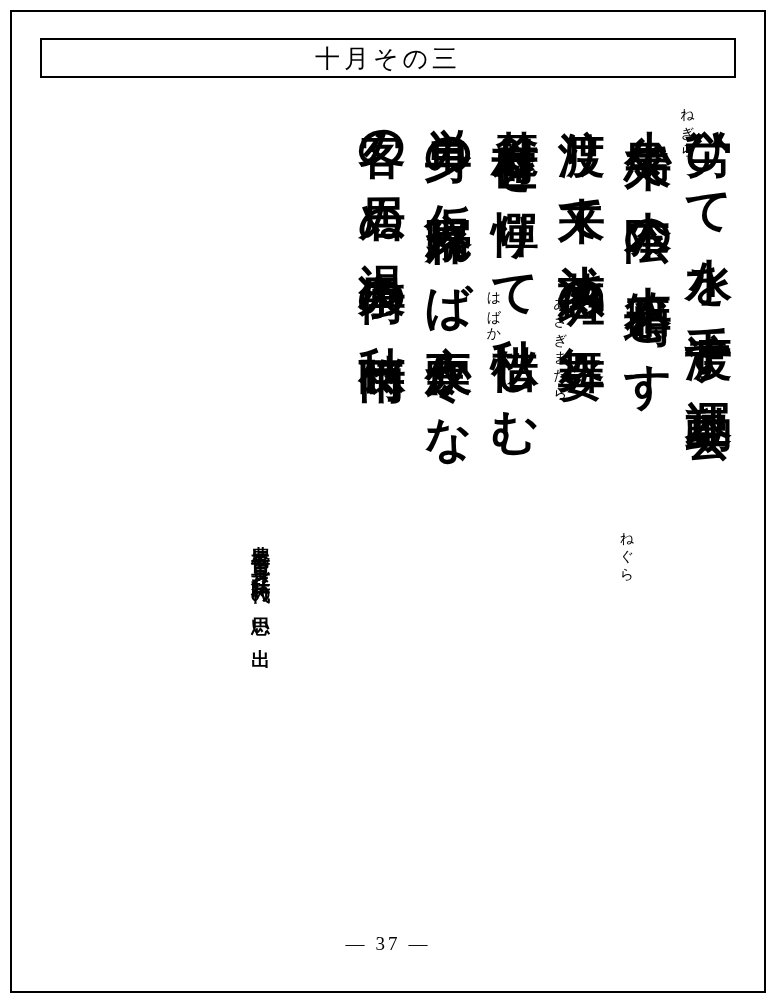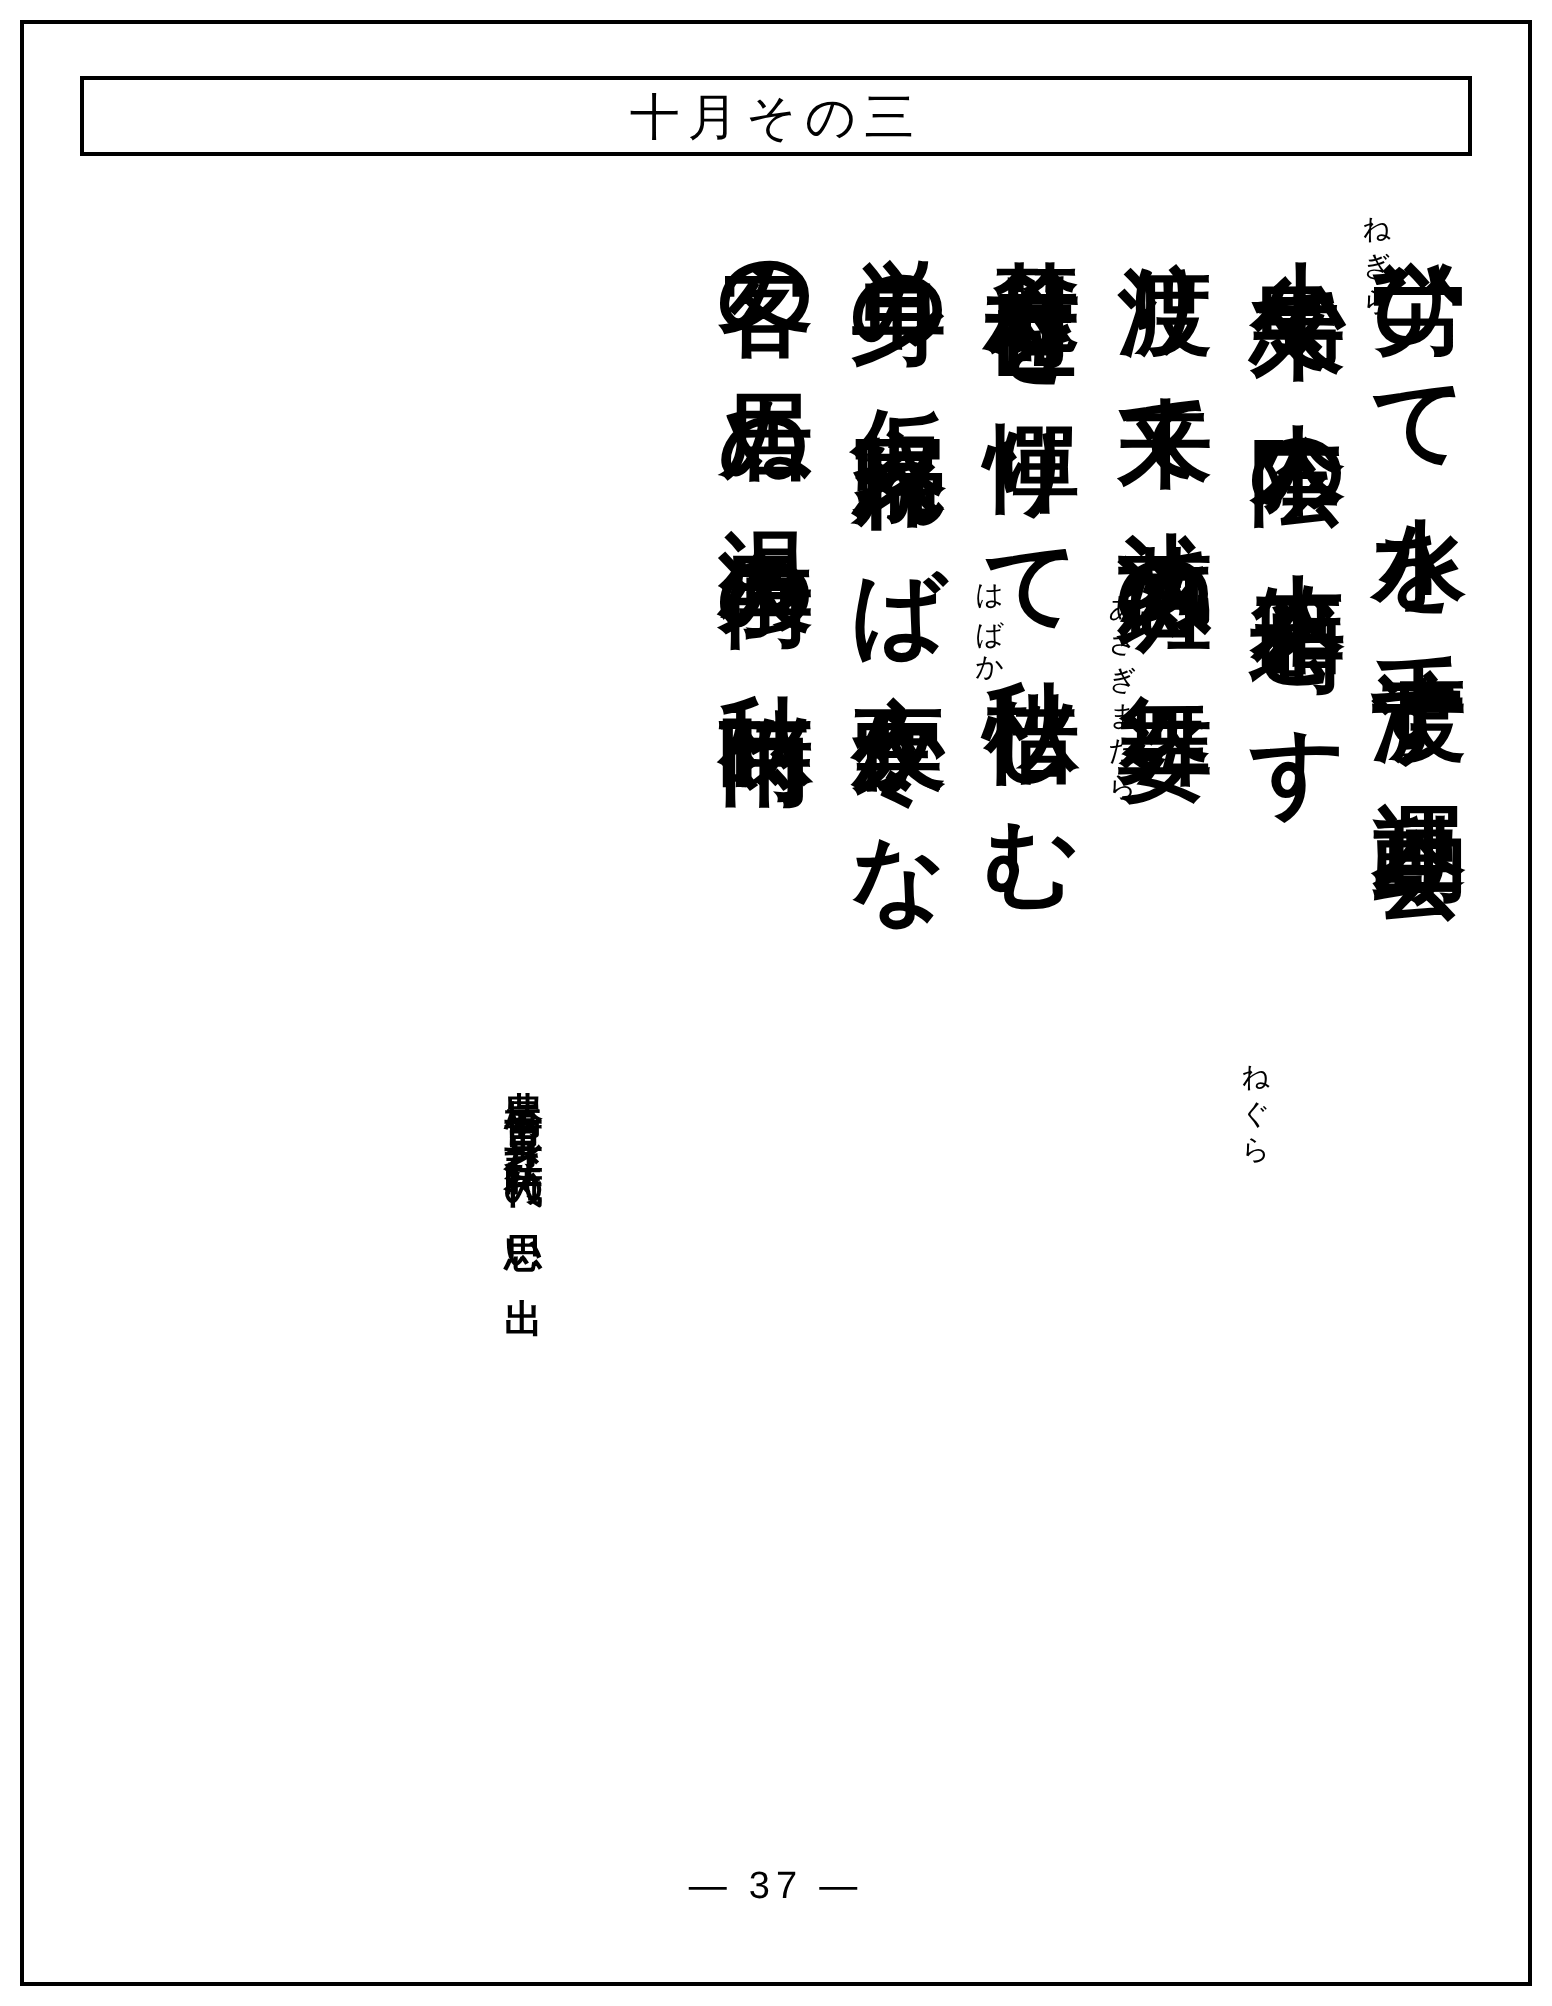--- a/index.html
+++ b/index.html
@@ -104,21 +104,21 @@
     left: 250px;
     top: 530px;
   }
   
   #page-number {
     position: absolute;
     left: 0;
     right: 0;
     bottom: 48px;
     text-align: center;
-    font-family: Liberation Sans, sans-serif;
+    font-family: Liberation Serif, serif;
     font-size: 19px;
     letter-spacing: 3px;
   }
   #page-number .dash {
     padding: 0 8px;
   }
 </style>
 </head>
 <body>
 

